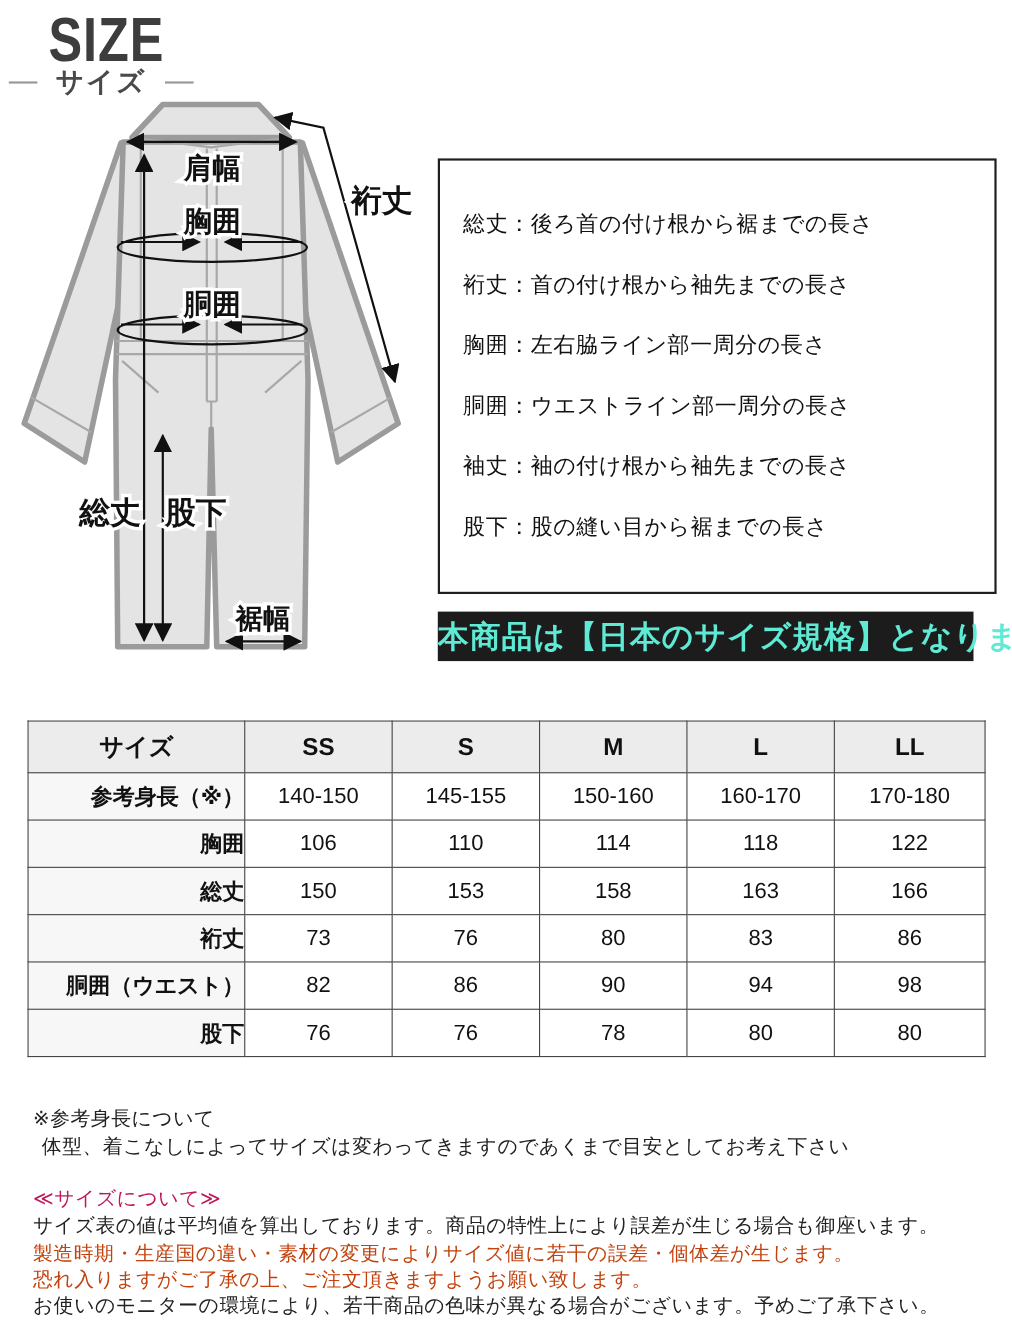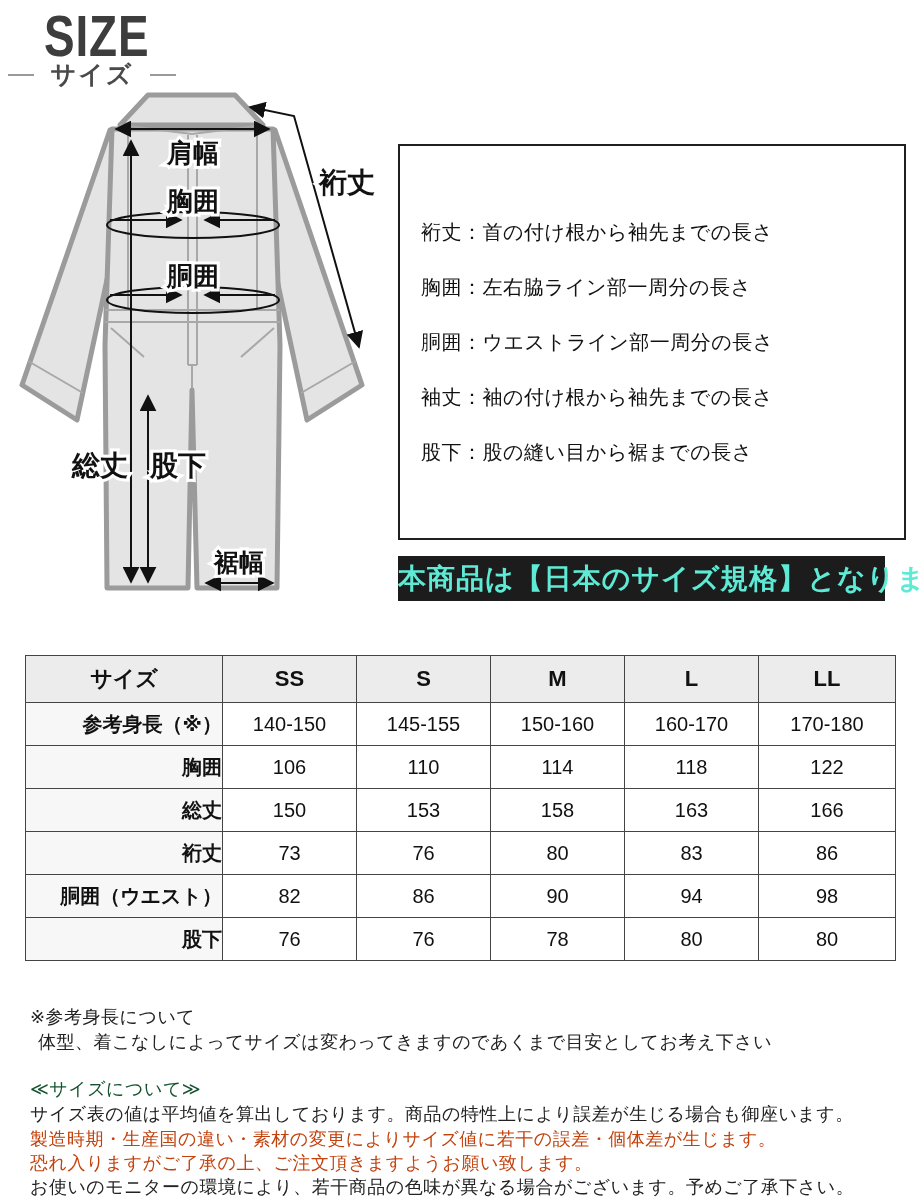--- a/index.html
+++ b/index.html
@@ -58,21 +58,21 @@
     font-size:20px;color:#111;
   }
   table.size-table td,table.size-table th{
     border:1px solid #444;text-align:center;vertical-align:middle;
     height:42px;padding:0;background:#fff;
   }
   table.size-table tr.head th{height:46px;background:#ececec;font-size:22px;font-weight:700;}
   table.size-table td.rowlabel{background:#f7f7f7;font-weight:700;text-align:right;}
   
   .fnote{position:absolute;font-size:18px;color:#222;letter-spacing:.5px;white-space:nowrap;}
-  .fnote.redhead{color:#14532d;}
+  .fnote.redhead{color:#be185d;}
   .fnote.redbody{color:#c2410c;}
   
   .diagram{position:absolute;left:10px;top:85px;}
   .garment{fill:#e4e4e4;stroke:#9b9b9b;stroke-width:5;stroke-linejoin:round;}
   .seam{fill:none;stroke:#a8a8a8;stroke-width:2;}
   .meas{fill:none;stroke:#111;stroke-width:2;}
   .mlabel{
     font-family:"Liberation Sans","DejaVu Sans",sans-serif;
     font-weight:700;fill:#111;stroke:#ffffff;stroke-width:6;
     paint-order:stroke;text-anchor:middle;
@@ -128,20 +128,21 @@
     <text class="mlabel" x="183" y="125" font-size="26">胸囲</text>
     <text class="mlabel" x="183" y="200" font-size="26">胴囲</text>
     <text class="mlabel" x="337" y="107" font-size="28">裄丈</text>
     <text class="mlabel" x="90" y="390" font-size="28">総丈</text>
     <text class="mlabel" x="168" y="390" font-size="28">股下</text>
     <text class="mlabel" x="229" y="486" font-size="25">裾幅</text>
   </svg>
 
 
   <div class="def-box">
+    <div class="def-line">総丈：後ろ首の付け根から裾までの長さ</div>
     <div class="def-line">裄丈：首の付け根から袖先までの長さ</div>
     <div class="def-line">胸囲：左右脇ライン部一周分の長さ</div>
     <div class="def-line">胴囲：ウエストライン部一周分の長さ</div>
     <div class="def-line">袖丈：袖の付け根から袖先までの長さ</div>
     <div class="def-line">股下：股の縫い目から裾までの長さ</div>
   </div>
 
   <div class="jp-standard-bar">本商品は【日本のサイズ規格】となります</div>
 
   <table class="size-table">

